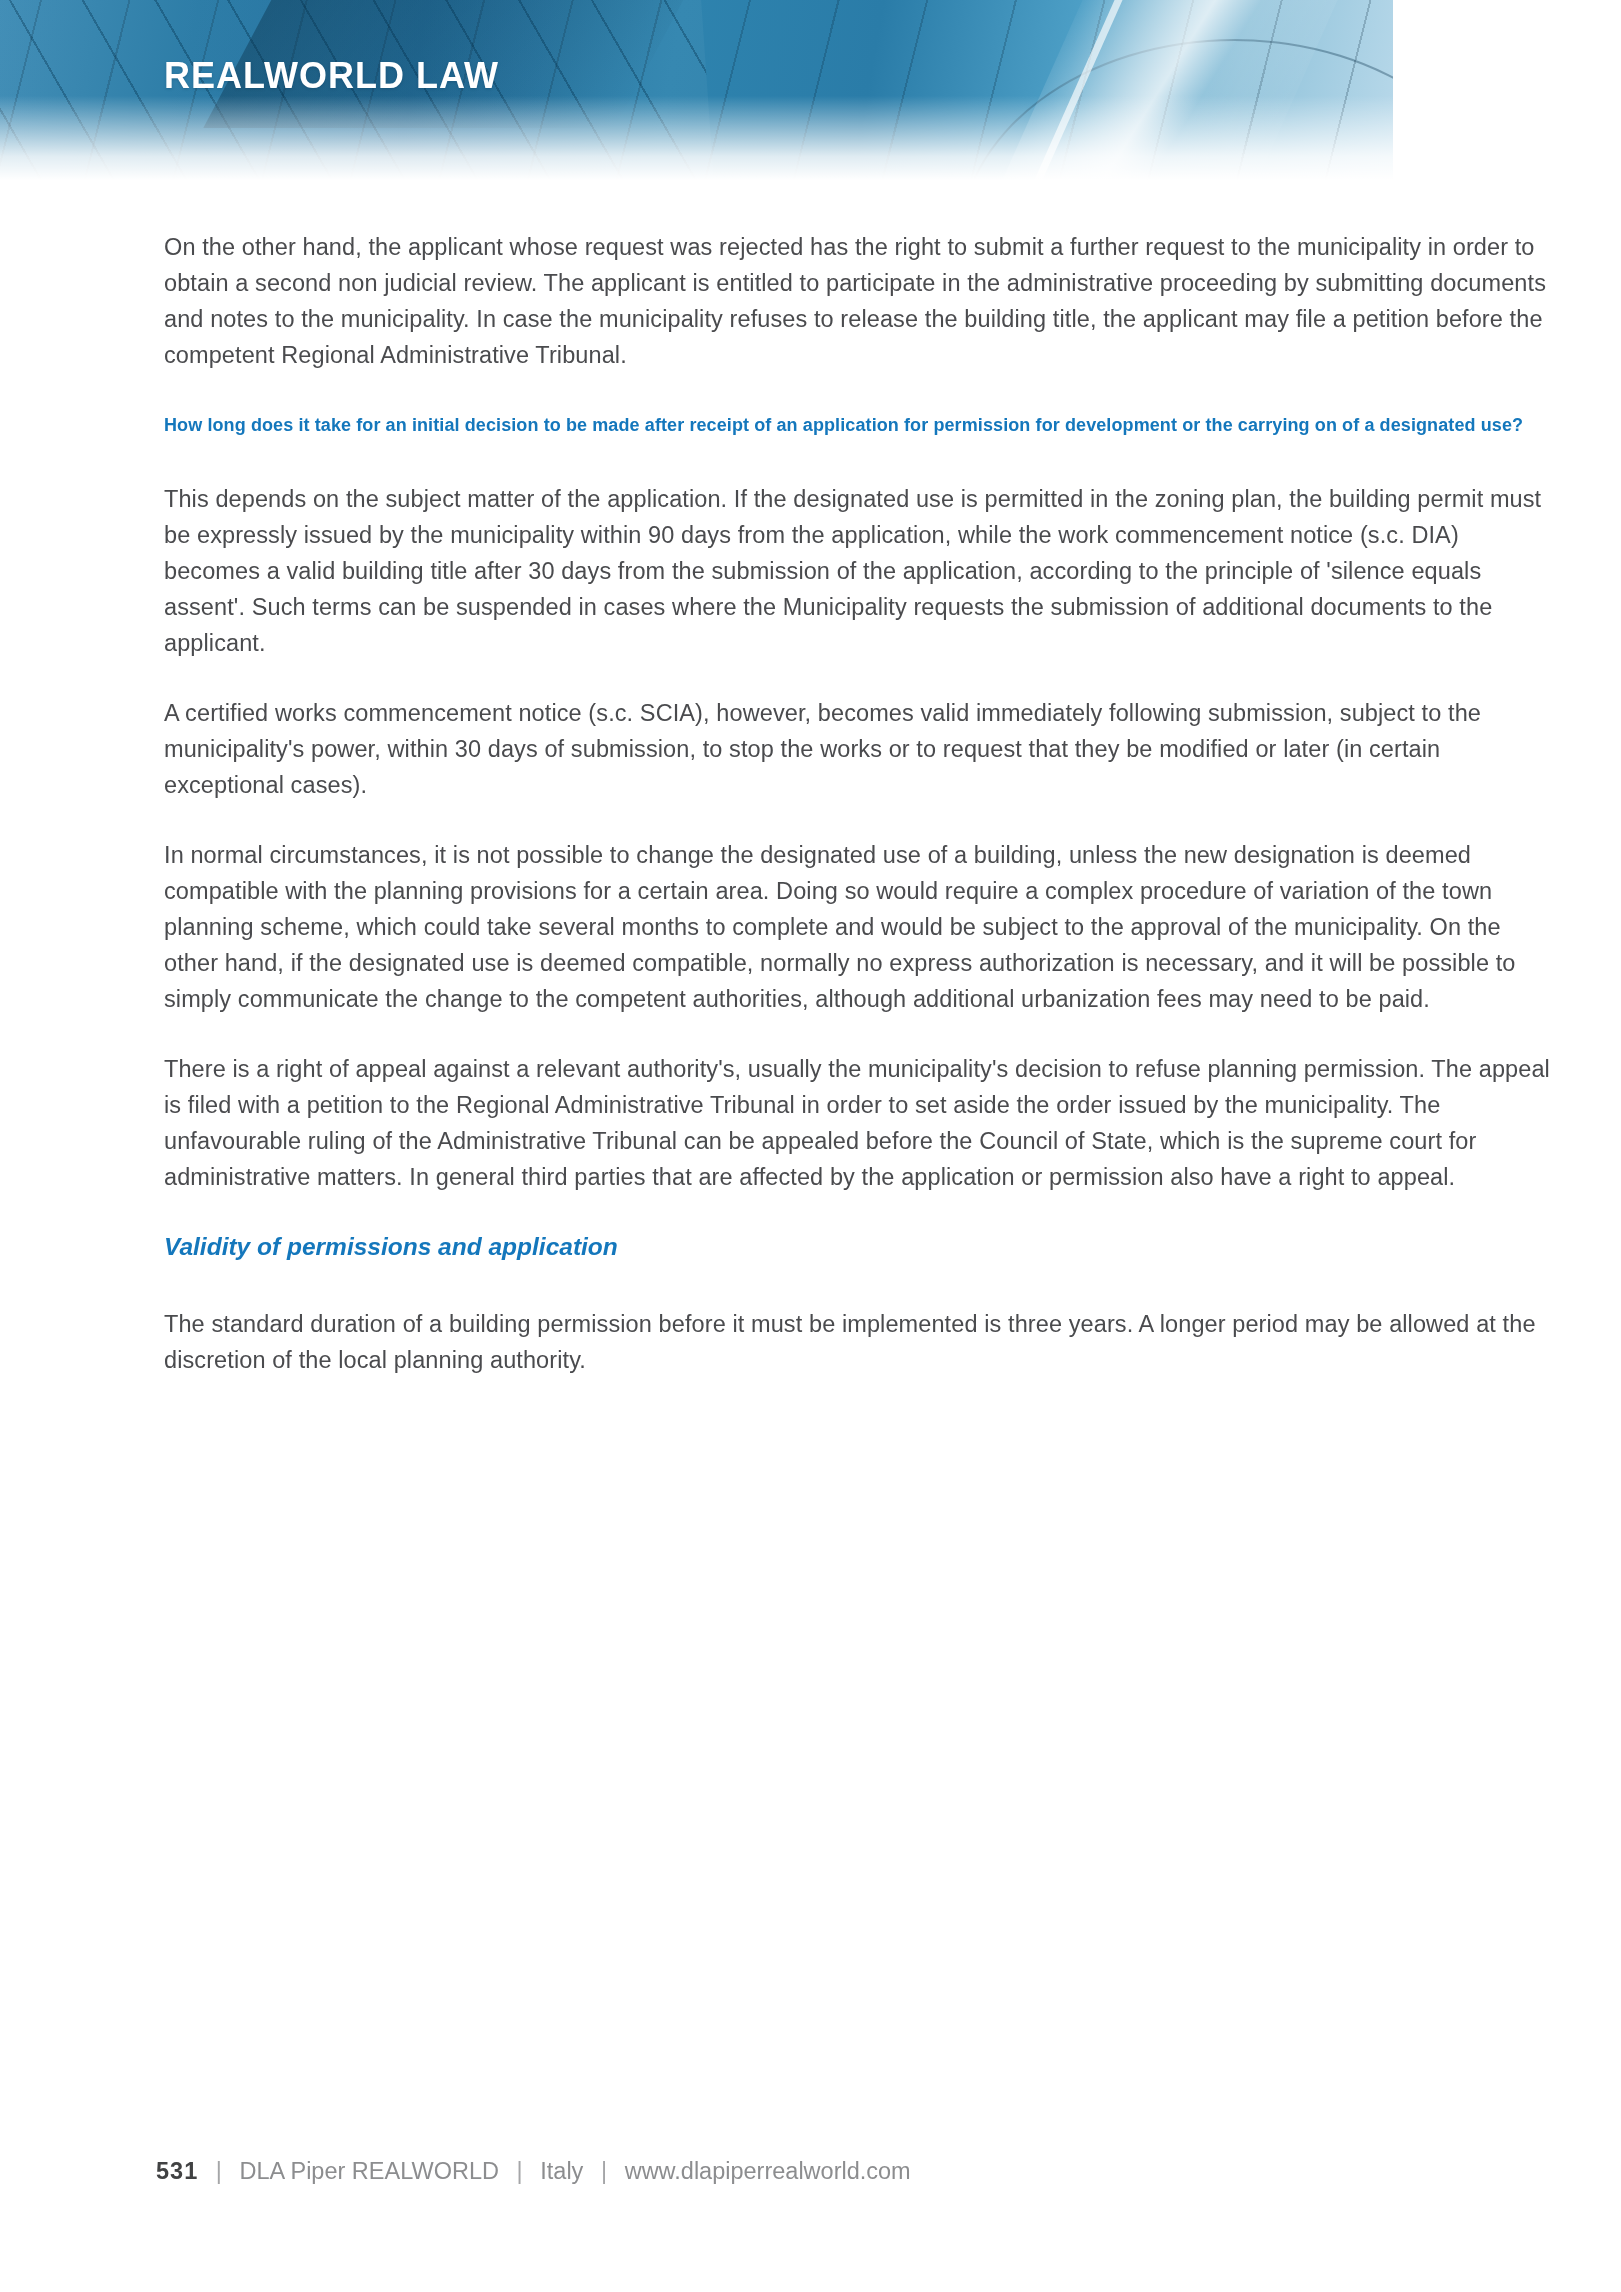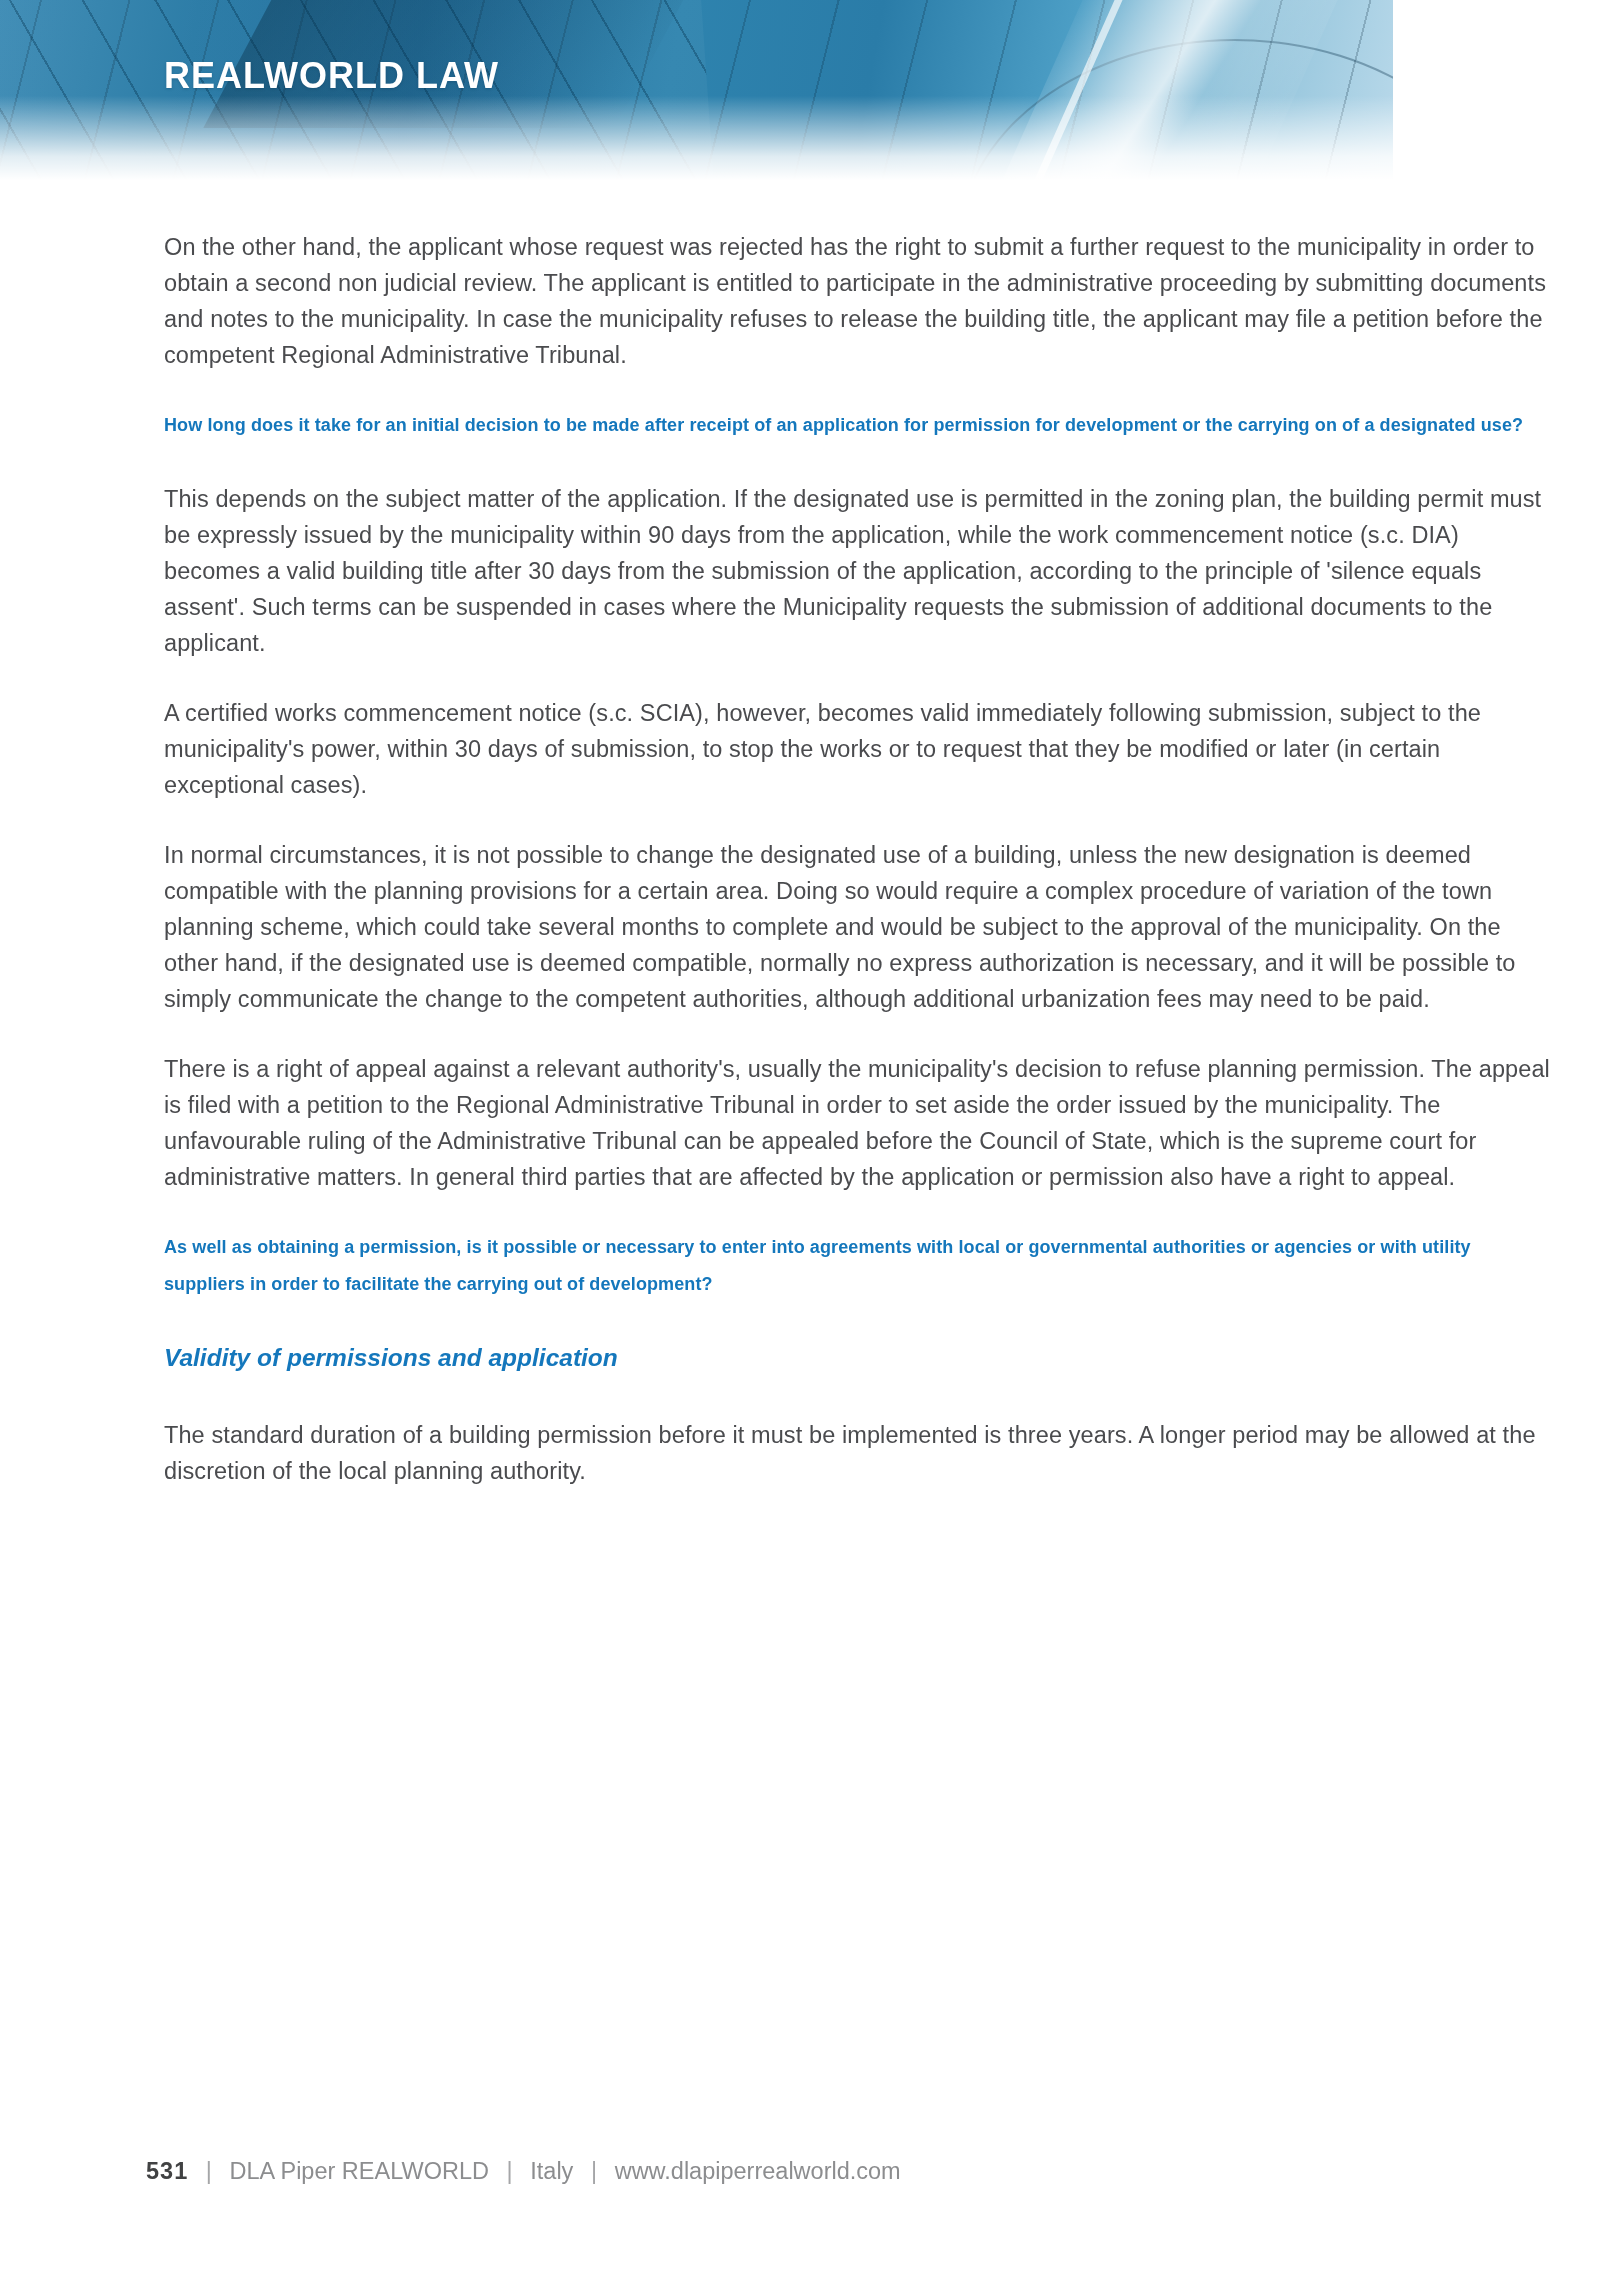--- a/index.html
+++ b/index.html
@@ -97,21 +97,21 @@
     line-height:36px;
     font-weight:600;
     font-style:italic;
     color:#1477bc;
     margin:17.6px 0 41px 0;
   }
 
   
   .footer{
     position:absolute;
-    left:146px;top:2158px;
+    left:156px;top:2158px;
     font-size:23.5px;
     color:#8c8d8f;
     display:flex;
     align-items:baseline;
     gap:17.6px;
   }
   .footer .page-number{
     color:#414243;font-weight:bold;letter-spacing:1px;
   }
   .footer .sep{color:#a5a6a8;font-weight:300;}
@@ -131,21 +131,20 @@
   <div class="header-title">REALWORLD LAW</div>
 </header>
 
 <main class="page-body">
   <p class="para">On the other hand, the applicant whose request was rejected has the right to submit a further request to the municipality in order to obtain a second non judicial review. The applicant is entitled to participate in the administrative proceeding by submitting documents and notes to the municipality. In case the municipality refuses to release the building title, the applicant may file a petition before the competent Regional Administrative Tribunal.</p>
   <h2 class="question">How long does it take for an initial decision to be made after receipt of an application for permission for development or the carrying on of a designated use?</h2>
   <p class="para">This depends on the subject matter of the application. If the designated use is permitted in the zoning plan, the building permit must be expressly issued by the municipality within 90 days from the application, while the work commencement notice (s.c. DIA) becomes a valid building title after 30 days from the submission of the application, according to the principle of 'silence equals assent'. Such terms can be suspended in cases where the Municipality requests the submission of additional documents to the applicant.</p>
   <p class="para">A certified works commencement notice (s.c. SCIA), however, becomes valid immediately following submission, subject to the municipality's power, within 30 days of submission, to stop the works or to request that they be modified or later (in certain exceptional cases).</p>
   <p class="para">In normal circumstances, it is not possible to change the designated use of a building, unless the new designation is deemed compatible with the planning provisions for a certain area. Doing so would require a complex procedure of variation of the town planning scheme, which could take several months to complete and would be subject to the approval of the municipality. On the other hand, if the designated use is deemed compatible, normally no express authorization is necessary, and it will be possible to simply communicate the change to the competent authorities, although additional urbanization fees may need to be paid.</p>
   <p class="para">There is a right of appeal against a relevant authority's, usually the municipality's decision to refuse planning permission. The appeal is filed with a petition to the Regional Administrative Tribunal in order to set aside the order issued by the municipality. The unfavourable ruling of the Administrative Tribunal can be appealed before the Council of State, which is the supreme court for administrative matters. In general third parties that are affected by the application or permission also have a right to appeal.</p>
-  <h2 class="question">As well as obtaining a permission, is it possible or necessary to enter into agreements with local or governmental authorities or agencies or with utility suppliers in order to facilitate the carrying out of development?</h2>
   <h3 class="section-subheading">Validity of permissions and application</h3>
   <p class="para">The standard duration of a building permission before it must be implemented is three years. A longer period may be allowed at the discretion of the local planning authority.</p>
 </main>
 
 <footer class="footer">
   <span class="page-number">531</span>
   <span class="sep">|</span>
   <span class="brand">DLA Piper REALWORLD</span>
   <span class="sep">|</span>
   <span class="country">Italy</span>

